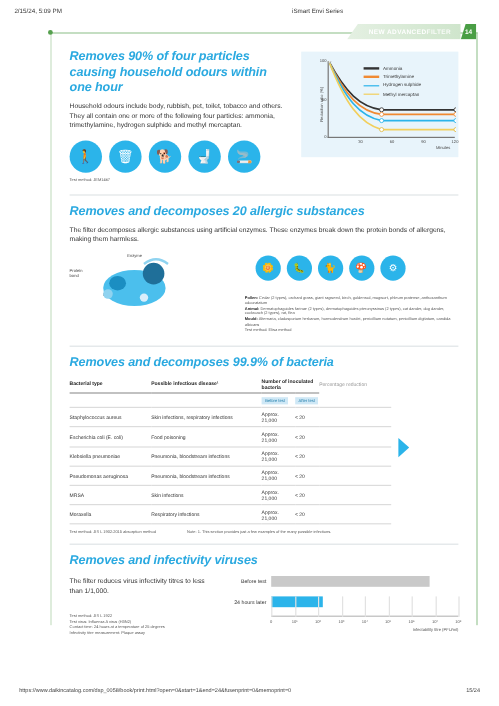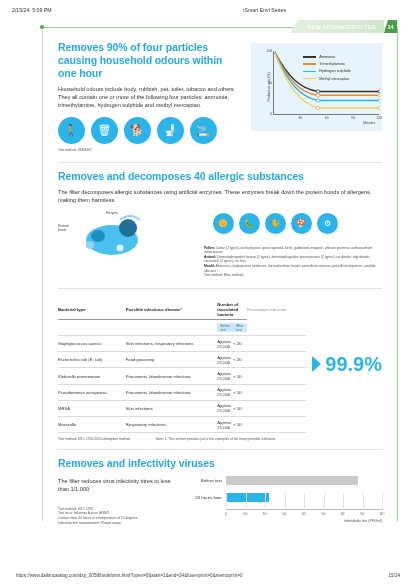--- a/index.html
+++ b/index.html
@@ -58,21 +58,21 @@
     font-size: 5.4px; font-weight: bold;
     display: flex; align-items: center; justify-content: center;
     width: 13px;
     clip-path: polygon(4px 0, 100% 0, 100% 100%, 0 100%);
   }
 
   .content { padding: 14px 16px 0 40px; }
 
   h2.sec-title {
     color: #2aa9e0; font-size: 10.5px; font-weight: bold;
-    line-height: 13px; letter-spacing: -0.1px;
+    line-height: 13px; letter-spacing: -0.1px; font-style: italic;
   }
   p.body-text {
     font-size: 5.6px; color: #333; line-height: 8px;
     margin-top: 5px;
   }
   .tiny { font-size: 3.3px; color: #555; line-height: 4.6px; }
   .divider { height: 1px; background: #dfe4e6; margin: 9px 0 0 0; }
 
   
   .sec1 { display: flex; gap: 10px; }
@@ -257,21 +257,21 @@
             <span class="leg-line" style="background:#f2cf5c"></span>
             <span class="leg-txt">Methyl mercaptan</span>
           </div>
         </div>
       </div>
     </div>
 
     <div class="divider"></div>
 
     <div style="margin-top:7px">
-      <h2 class="sec-title">Removes and decomposes 40 allergic substances</h2>
+      <h2 class="sec-title">Removes and decomposes 20 allergic substances</h2>
       <p class="body-text">The filter decomposes allergic substances using artificial enzymes. These enzymes break down the protein bonds of allergens, making them harmless.</p>
 
       <div class="sec2-graphic">
         <div class="s2-left">
           <div class="s2-lbl" style="left:0;top:14px;width:16px;line-height:4.4px">Protein bond</div>
           <div class="s2-lbl" style="left:48px;top:1px">Enzyme</div>
           <div class="s2-lbl" style="left:28px;top:34px">Fibre</div>
           <svg width="150" height="48" style="position:absolute;left:18px;top:2px">
             <ellipse cx="36" cy="28" rx="26" ry="15" fill="#2bb4ea" opacity="0.85"></ellipse>
             <ellipse cx="22" cy="24" rx="7" ry="6" fill="#1b8ec2"></ellipse>
@@ -303,20 +303,21 @@
           <b>Mould:</b>
           <span>Alternaria, cladosporium herbarum, hormodendrum hordei, penicillium notatum, penicillium digitatum, candida albicans</span>
         </div>
         <div>Test method: Elisa method</div>
       </div>
     </div>
 
     <div class="divider" style="margin-top:10px"></div>
 
     <div style="margin-top:7px">
+      <h2 class="sec-title">Removes and decomposes 99.9% of bacteria</h2>
 
       <div class="sec3-wrap">
         <table class="bact">
           <thead>
             <tr>
               <th style="width:68px">Bacterial type</th>
               <th style="width:92px">Possible infectious disease¹</th>
               <th colspan="2" style="width:64px">Number of inoculated bacteria</th>
               <th class="pr" style="width:60px;border-bottom:none">Percentage reduction</th>
             </tr>
@@ -367,21 +368,20 @@
             <tr>
               <td>Moraxella</td>
               <td>Respiratory infections</td>
               <td>Approx. 21,000</td>
               <td>&lt; 20</td>
               <td></td>
             </tr>
           </tbody>
         </table>
         <div class="arrow-blue"></div>
-        <div class="big-pct">99.9%</div>
       </div>
 
       <div class="tiny" style="display:flex;gap:26px;margin-top:4px">
         <span>Test method: JIS L 1902:2015 absorption method</span>
         <span>Note: 1. This section provides just a few examples of the many possible infections.</span>
       </div>
     </div>
 
     <div class="divider" style="margin-top:7px"></div>
 

